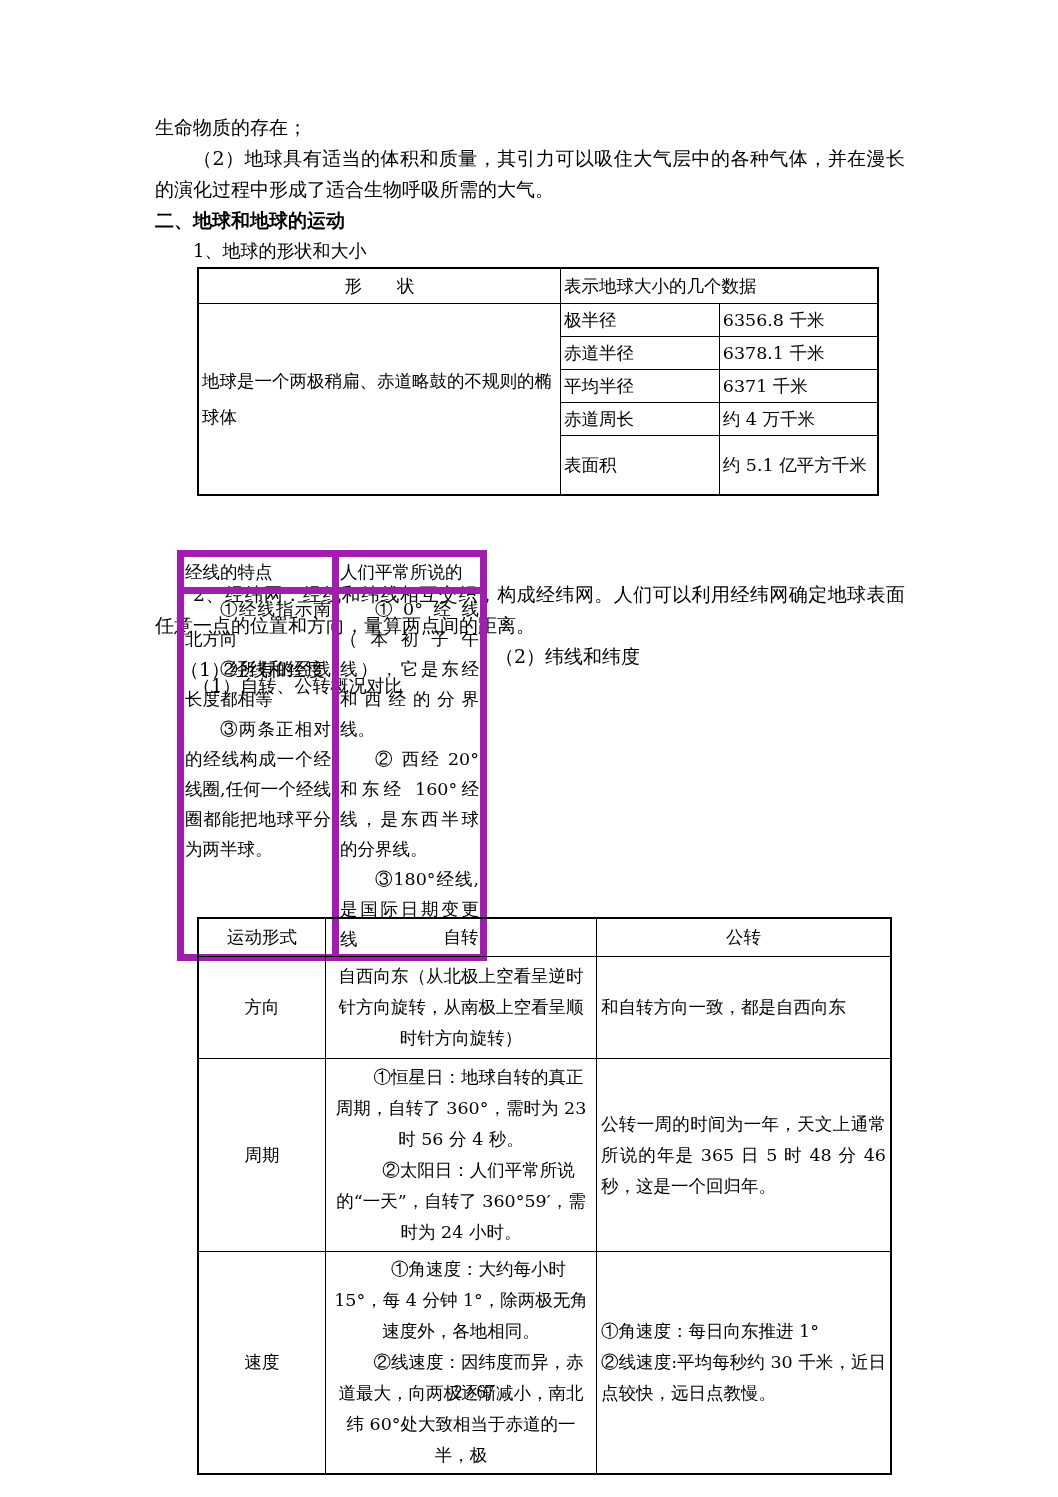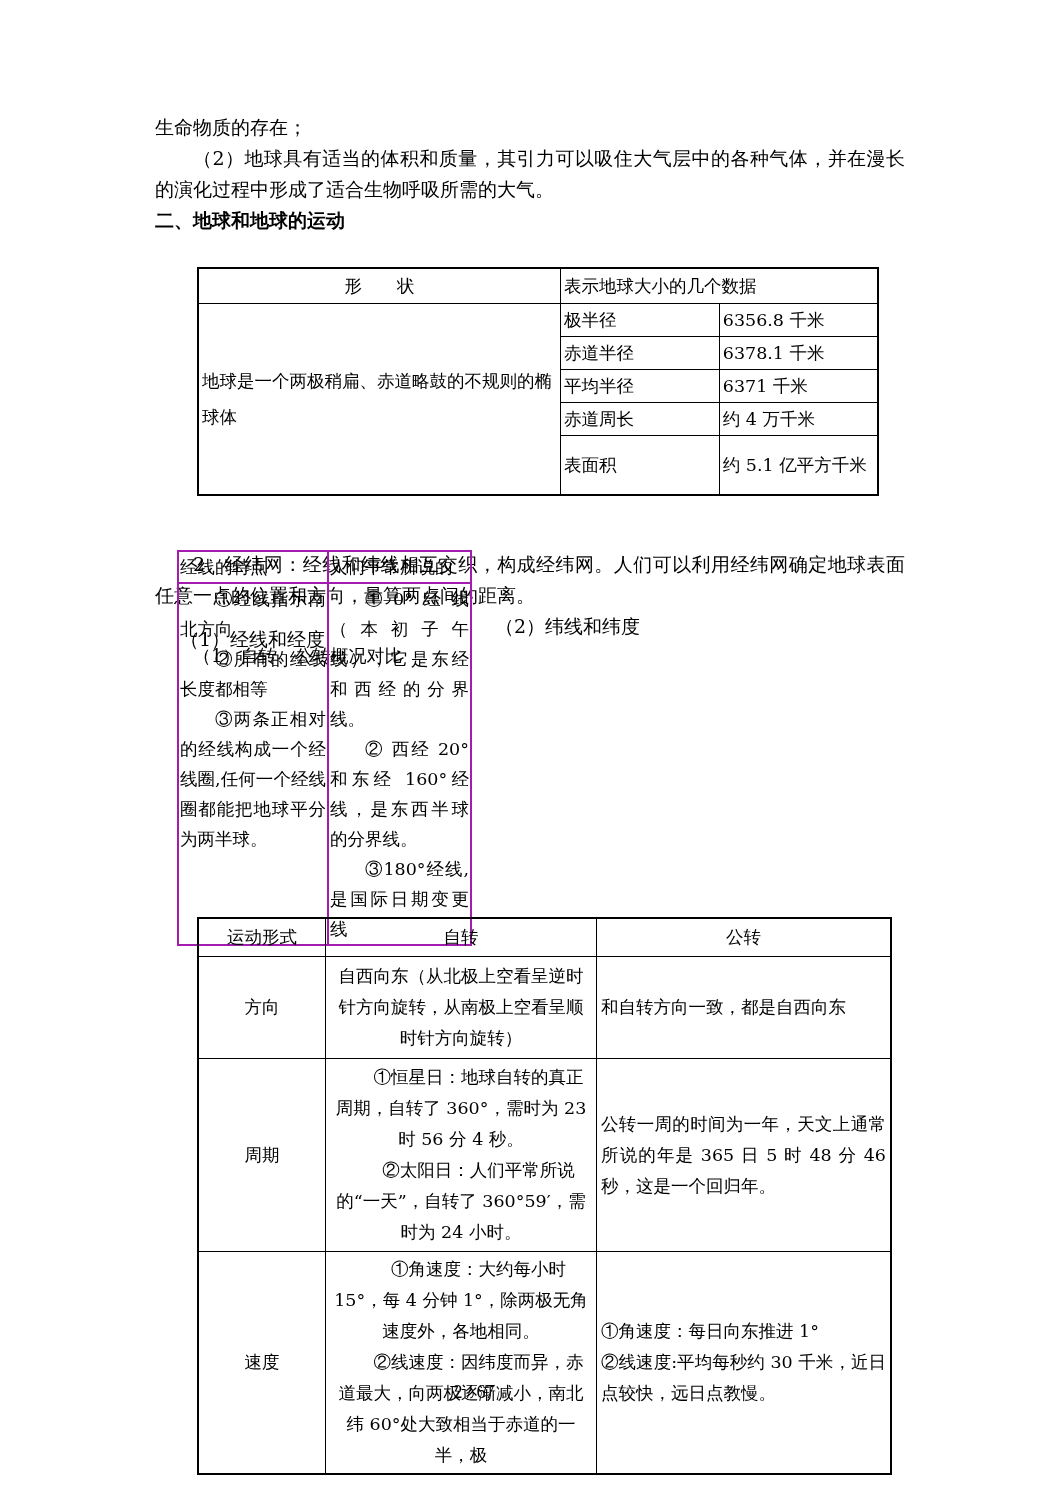--- a/index.html
+++ b/index.html
@@ -45,21 +45,21 @@
     line-height: 30px;
     margin: 0;
     padding-left: 38px;
   }
   
   table {
     border-collapse: collapse;
     table-layout: fixed;
   }
   table td {
-    border: 2px solid #a21caf;
+    border: 7px solid #a21caf;
     vertical-align: middle;
     font-size: 17.5px;
     line-height: 26px;
     padding: 1px 3px;
     overflow: visible;
     white-space: normal;
   }
   
   #tbl-shape {
     position: absolute;
@@ -148,20 +148,21 @@
 <body>
 
 <div id="page">
 
   <div class="content">
 
     <p class="para">生命物质的存在；</p>
     <p class="para indent2">（2）地球具有适当的体积和质量，其引力可以吸住大气层中的各种气体，并在漫长的演化过程中形成了适合生物呼吸所需的大气。</p>
 
     <p class="h-section">二、地球和地球的运动</p>
+    <p class="sub-line">1、地球的形状和大小</p>
 
     <table id="tbl-shape">
       <tbody>
           <tr>
         <td class="hd-center" colspan="2" style="width:355px;height:32px;">形　　状</td>
         <td class="hd" colspan="2" style="width:310px;">表示地球大小的几个数据</td>
       </tr>
       <tr>
         <td class="shapecell" colspan="2" rowspan="5" style="width:355px;">地球是一个两极稍扁、赤道略鼓的不规则的椭球体</td>
         <td style="width:155px;height:30px;">极半径</td>

